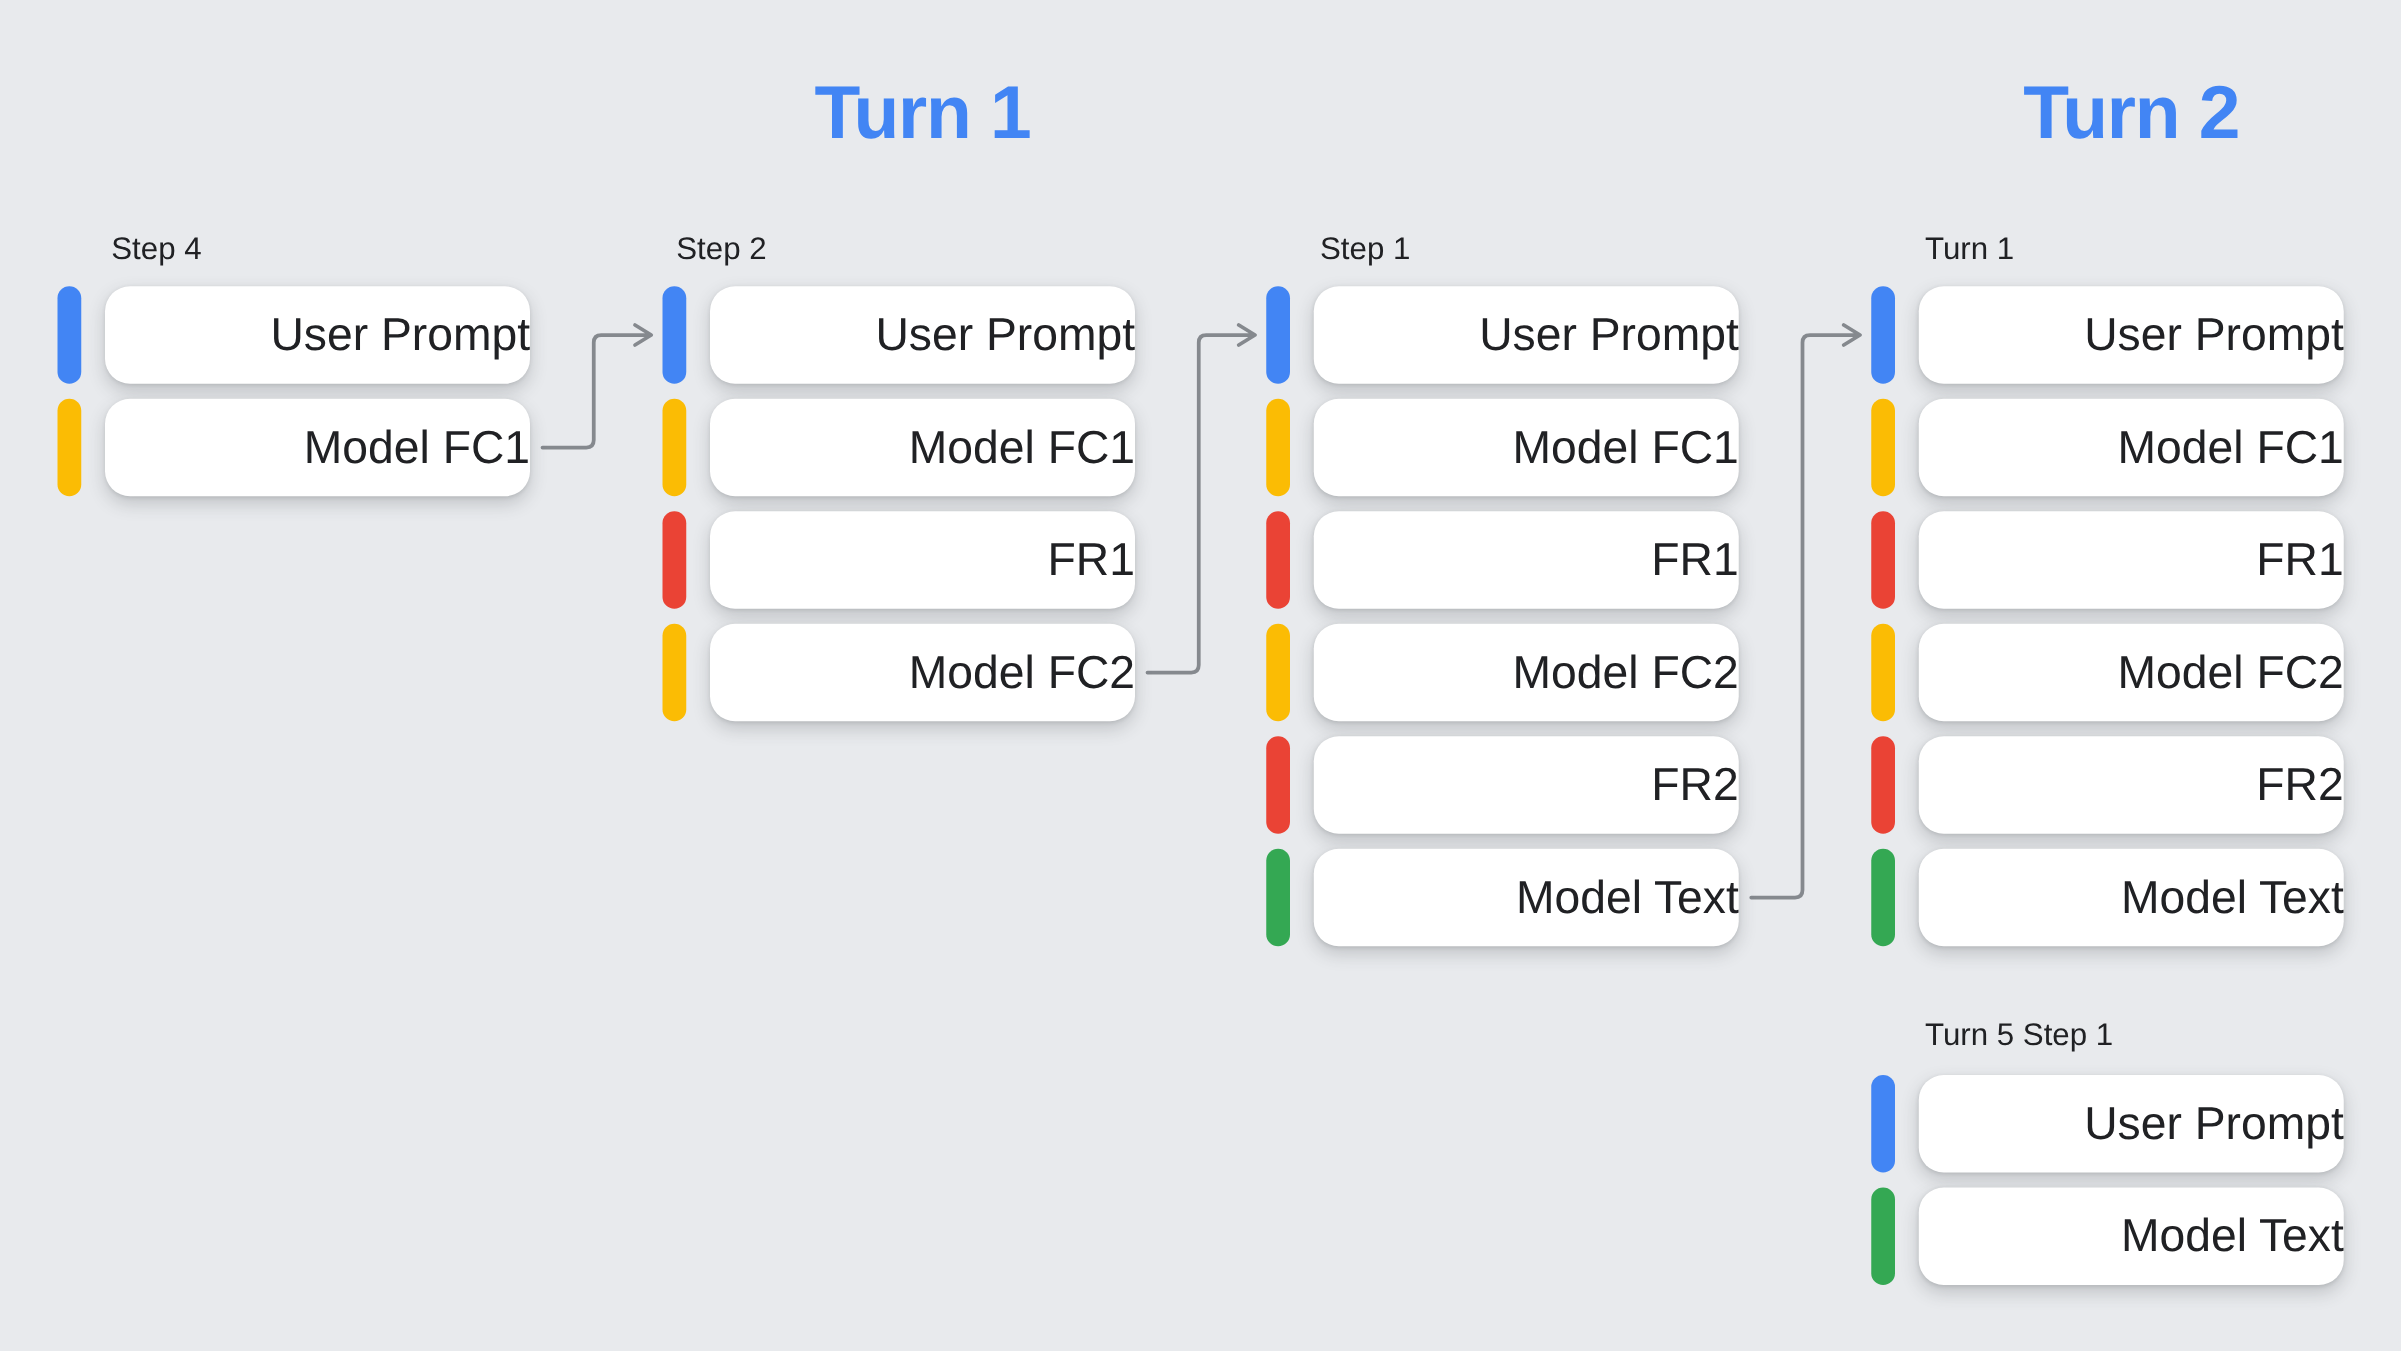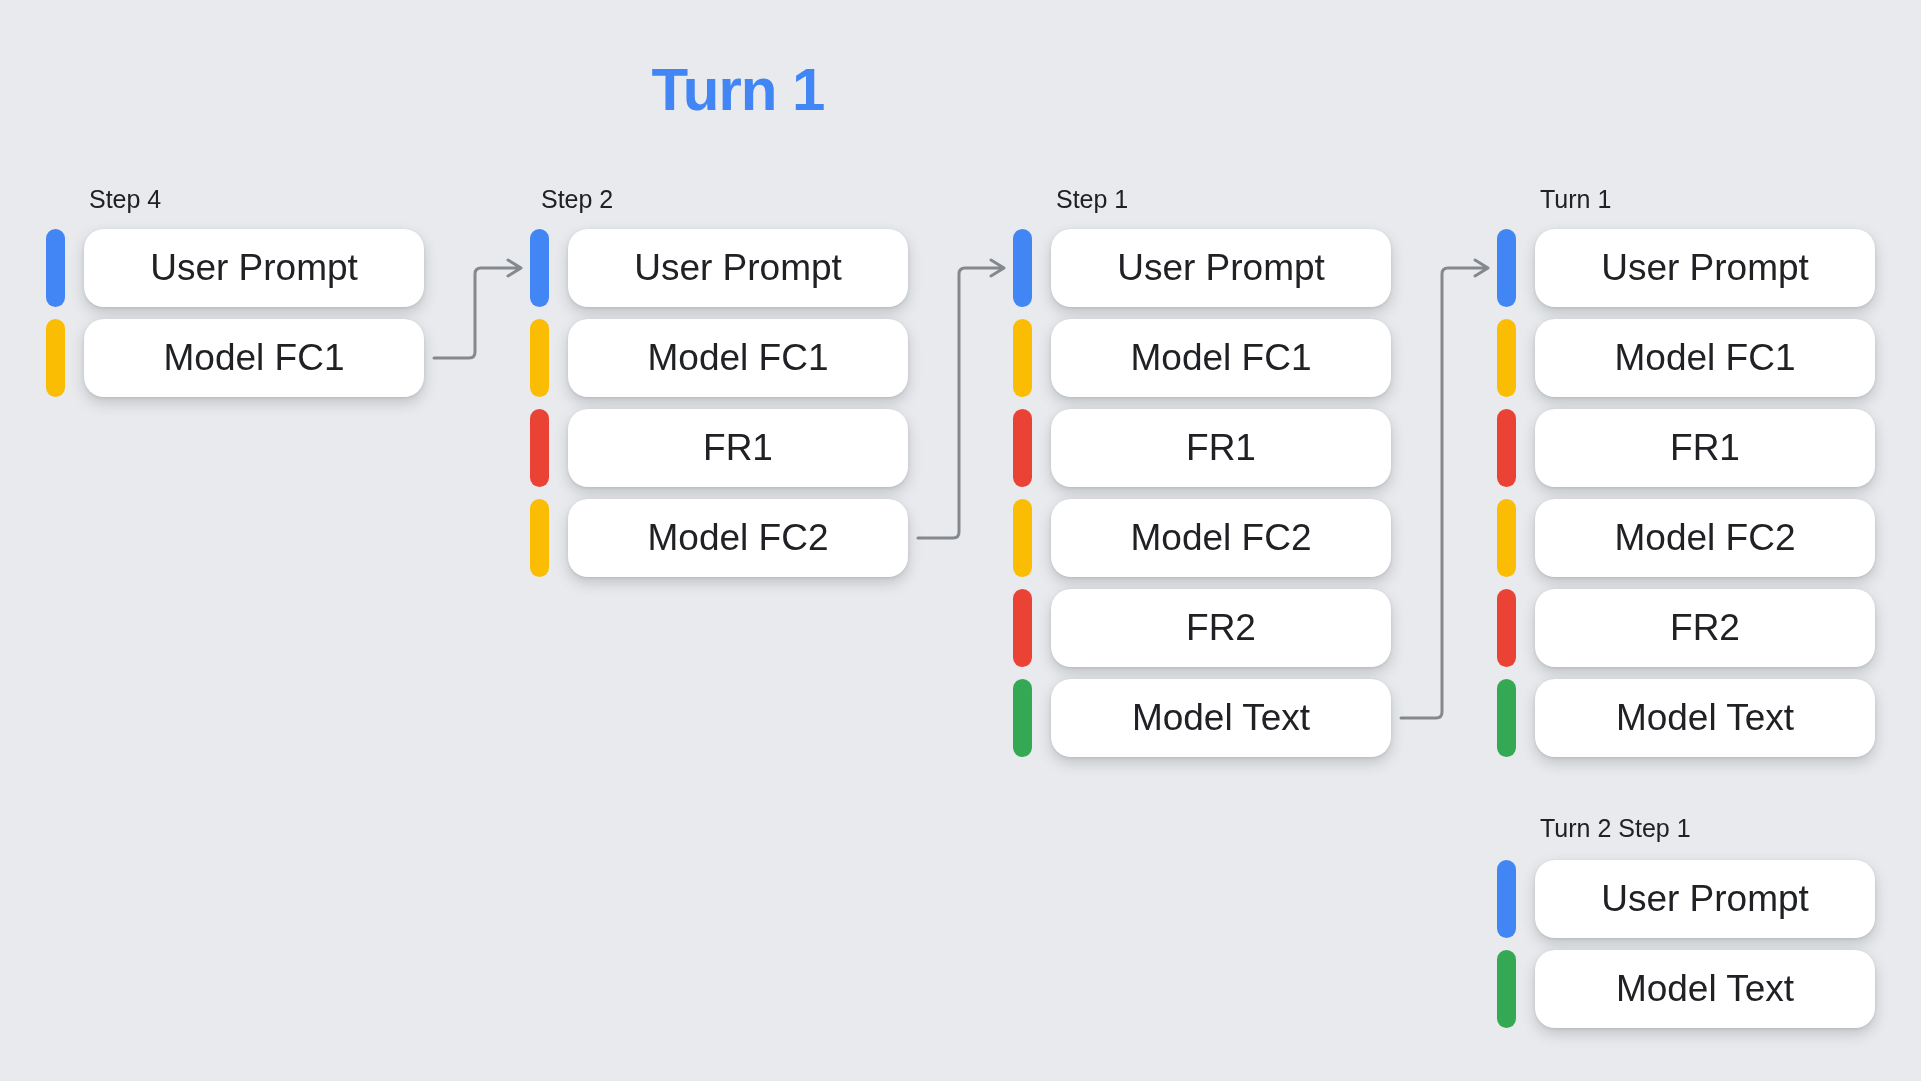--- a/index.html
+++ b/index.html
@@ -49,38 +49,39 @@
   }
   .card {
     position: absolute;
     width: 340px;
     height: 78px;
     background: #ffffff;
     border-radius: 20px;
     box-shadow: 0 6px 14px rgba(60,64,67,0.22), 0 1px 3px rgba(60,64,67,0.12);
     display: flex;
     align-items: center;
-    justify-content: center;
+    justify-content: flex-end;
   }
   .card-text {
     font-size: 37px;
     color: #202124;
     white-space: nowrap;
   }
 </style>
 </head>
 <body>
 
 <div id="canvas">
   <svg id="arrow-layer" viewBox="0 0 1921 1081" xmlns="http://www.w3.org/2000/svg">
       <path d="M 434 358 H 469 Q 475 358 475 352 V 274 Q 475 268 481 268 H 520 M 508 260 L 521 268 L 508 276" fill="none" stroke="#85898e" stroke-width="3" stroke-linecap="round" stroke-linejoin="round"></path>
       <path d="M 918 538 H 953 Q 959 538 959 532 V 274 Q 959 268 965 268 H 1003 M 991 260 L 1004 268 L 991 276" fill="none" stroke="#85898e" stroke-width="3" stroke-linecap="round" stroke-linejoin="round"></path>
       <path d="M 1401 718 H 1436 Q 1442 718 1442 712 V 274 Q 1442 268 1448 268 H 1487 M 1475 260 L 1488 268 L 1475 276" fill="none" stroke="#85898e" stroke-width="3" stroke-linecap="round" stroke-linejoin="round"></path>
     </svg>
 <div class="turn-title" style="left: 738px;">Turn 1</div>
+    <div class="turn-title" style="left: 1705px;">Turn 2</div>
     <div class="col-label" style="left: 89px;">Step 4</div>
     <div>
     <span class="bar" style="left: 46px; top: 229px; background: rgb(66, 133, 244);"></span>
     <div class="card" style="left: 84px; top: 229px;">
       <span class="card-text">User Prompt</span>
     </div>
   </div>
     <div>
     <span class="bar" style="left: 46px; top: 319px; background: rgb(251, 188, 4);"></span>
     <div class="card" style="left: 84px; top: 319px;">
@@ -179,21 +180,21 @@
     <div class="card" style="left: 1535px; top: 589px;">
       <span class="card-text">FR2</span>
     </div>
   </div>
     <div>
     <span class="bar" style="left: 1497px; top: 679px; background: rgb(52, 168, 83);"></span>
     <div class="card" style="left: 1535px; top: 679px;">
       <span class="card-text">Model Text</span>
     </div>
   </div>
-    <div class="col-label" style="left: 1540px; top: 813px;">Turn 2 Step 1</div>
+    <div class="col-label" style="left: 1540px; top: 813px;">Turn 5 Step 1</div>
     <div>
     <span class="bar" style="left: 1497px; top: 860px; background: rgb(66, 133, 244);"></span>
     <div class="card" style="left: 1535px; top: 860px;">
       <span class="card-text">User Prompt</span>
     </div>
   </div>
     <div>
     <span class="bar" style="left: 1497px; top: 950px; background: rgb(52, 168, 83);"></span>
     <div class="card" style="left: 1535px; top: 950px;">
       <span class="card-text">Model Text</span>

